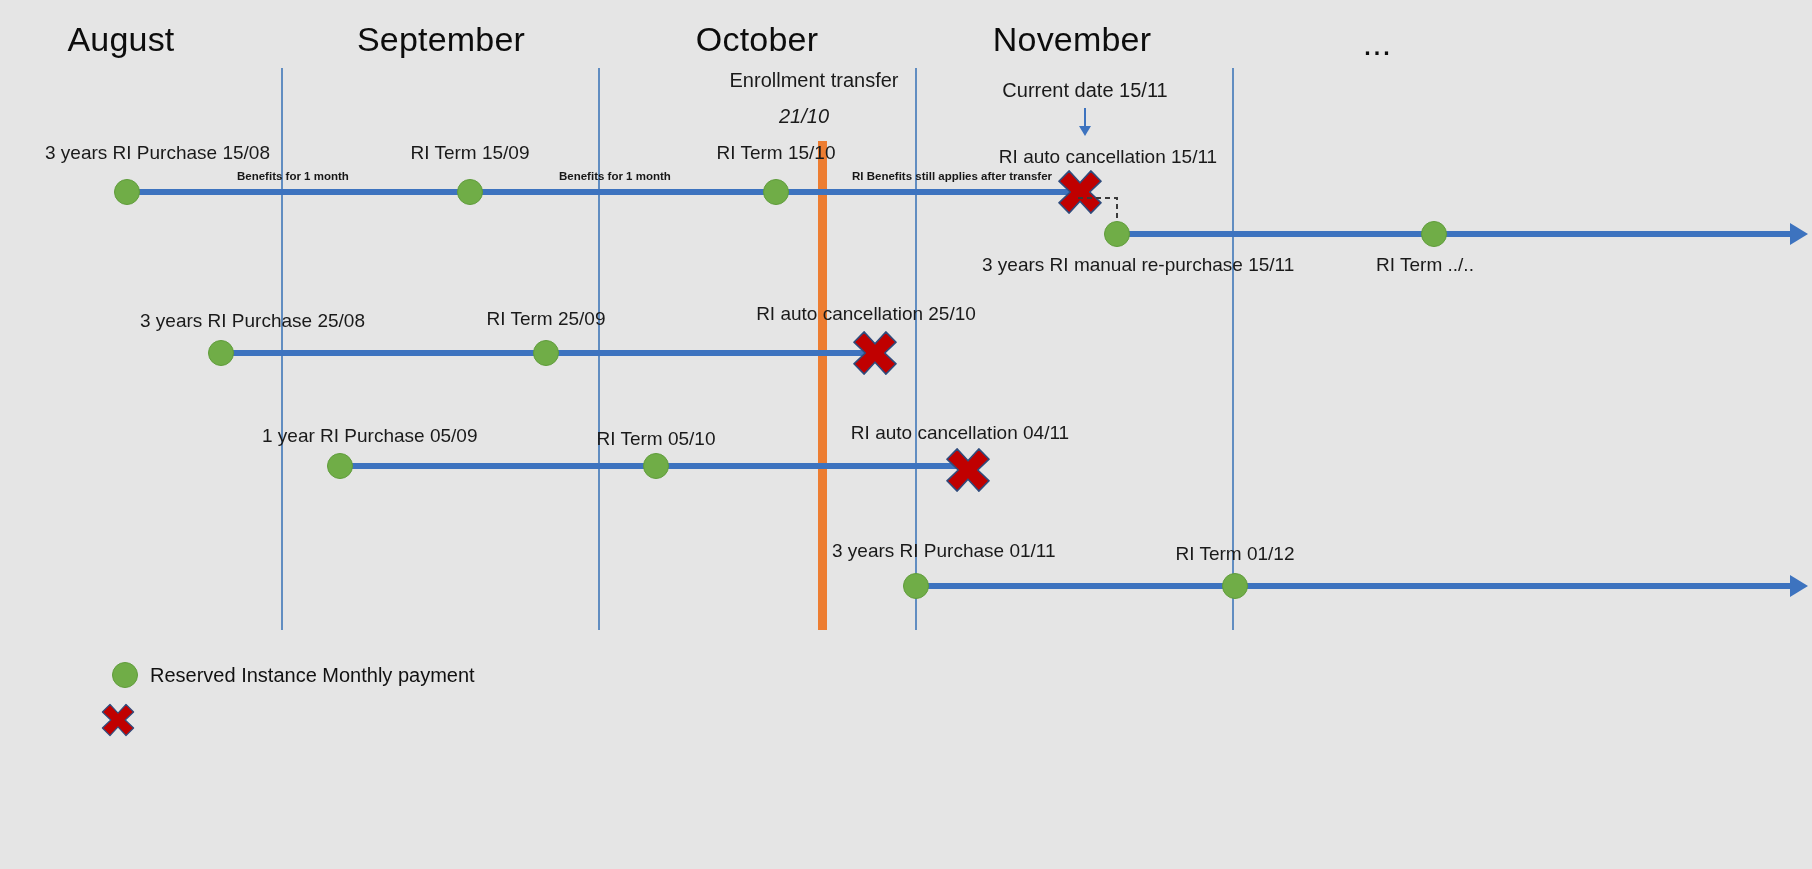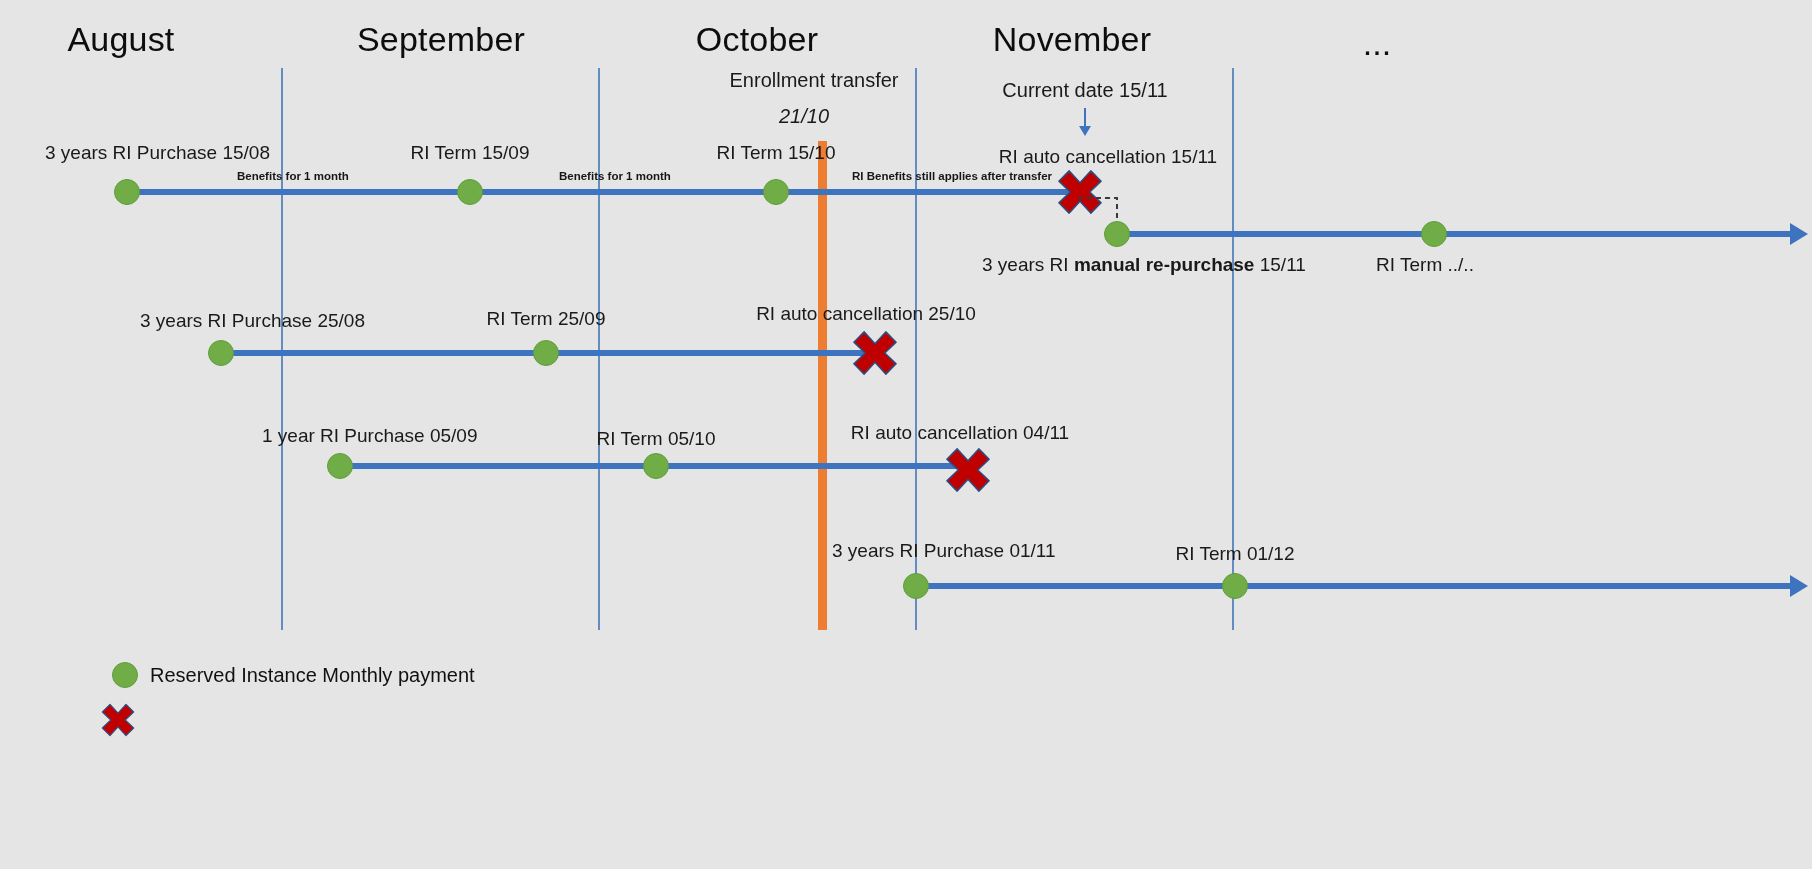--- a/index.html
+++ b/index.html
@@ -98,21 +98,21 @@
   .anno.center { transform: translateX(-50%); text-align: center; }
   .anno.small {
     font-size: 11.5px;
     font-weight: bold;
     color: #171717;
   }
   .anno.big {
     font-size: 20px;
     text-align: center;
   }
-  .anno b { font-weight: bold; }
+  .anno b { font-weight: normal; }
 
   
   .cur-arrow {
     position: absolute;
     width: 2px;
     background: #3d73bf;
   }
   .cur-arrow-head {
     position: absolute;
     width: 0; height: 0;

